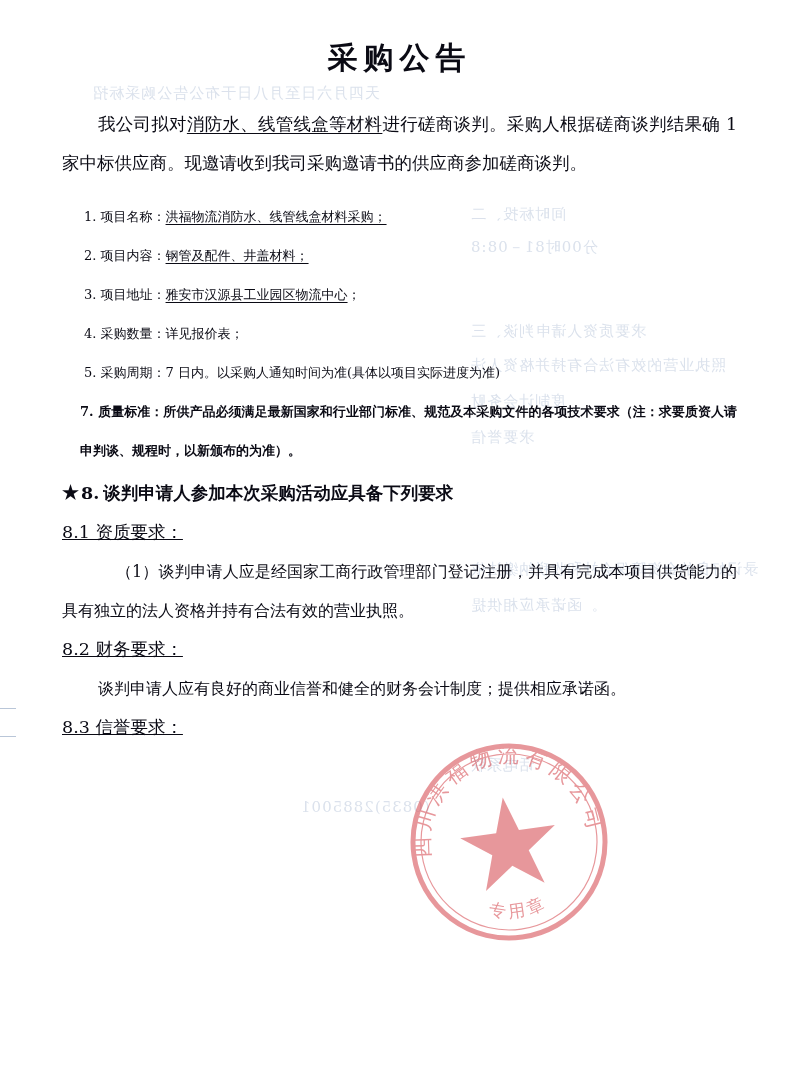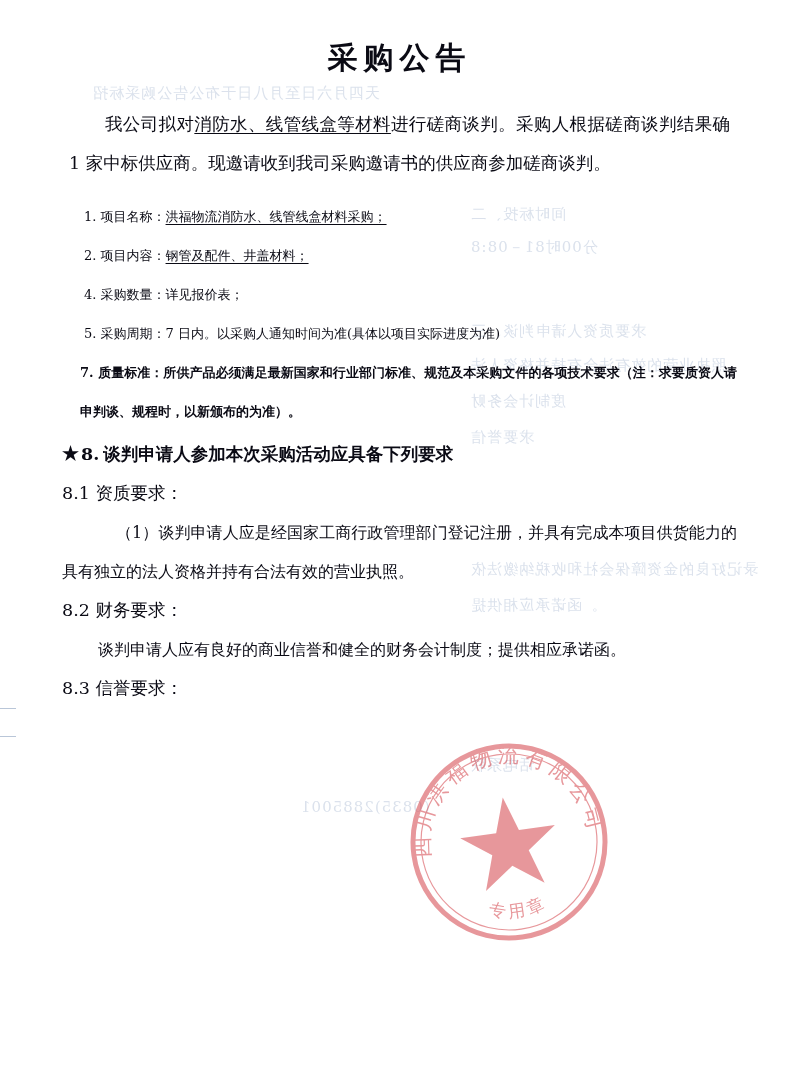--- a/index.html
+++ b/index.html
@@ -47,21 +47,21 @@
     font-weight: bold;
     letter-spacing: 6px;
     margin: 38px 0 0 0;
     font-family: "DejaVu Serif", "Liberation Serif", serif;
   }
 
   .para {
     font-size: 17.5px;
     line-height: 39px;
     text-align: justify;
-    margin: 7px;
+    margin: 0;
   }
   .intro {
     margin-top: 26px;
     text-indent: 36px;
   }
   .u {
     text-decoration: underline;
     text-underline-offset: 3px;
   }
 
@@ -95,20 +95,21 @@
   .star {
     font-size: 19px;
     margin-right: 2px;
     line-height: 1;
   }
 
   .sec {
     font-size: 17.5px;
     line-height: 39px;
     margin-top: 0;
+    text-decoration: underline;
   }
   .sec-body {
     font-size: 16px;
     line-height: 39px;
     text-indent: 36px;
     text-align: justify;
   }
   .sec-body.indent2 {
     text-indent: 54px;
   }
@@ -185,20 +186,24 @@
   <ul class="list">
     <li>
       <span class="num">1.</span>
       <span>项目名称：</span><span class="u">洪福物流消防水、线管线盒材料采购；</span>
     </li>
     <li>
       <span class="num">2.</span>
       <span>项目内容：</span><span class="u">钢管及配件、井盖材料；</span>
     </li>
     <li>
+      <span class="num">3.</span>
+      <span>项目地址：</span><span class="u">雅安市汉源县工业园区物流中心</span><span>；</span>
+    </li>
+    <li>
       <span class="num">4.</span>
       <span>采购数量：</span><span>详见报价表；</span>
     </li>
     <li>
       <span class="num">5.</span>
       <span>采购周期：</span><span>7 日内。以采购人通知时间为准(具体以项目实际进度为准)</span>
     </li>
     <li class="item-bold">
       <span class="num">7.</span>
       <span>质量标准：</span><span>所供产品必须满足最新国家和行业部门标准、规范及本采购文件的各项技术要求（注：求要质资人请申判谈、规程时，以新颁布的为准）。</span>

